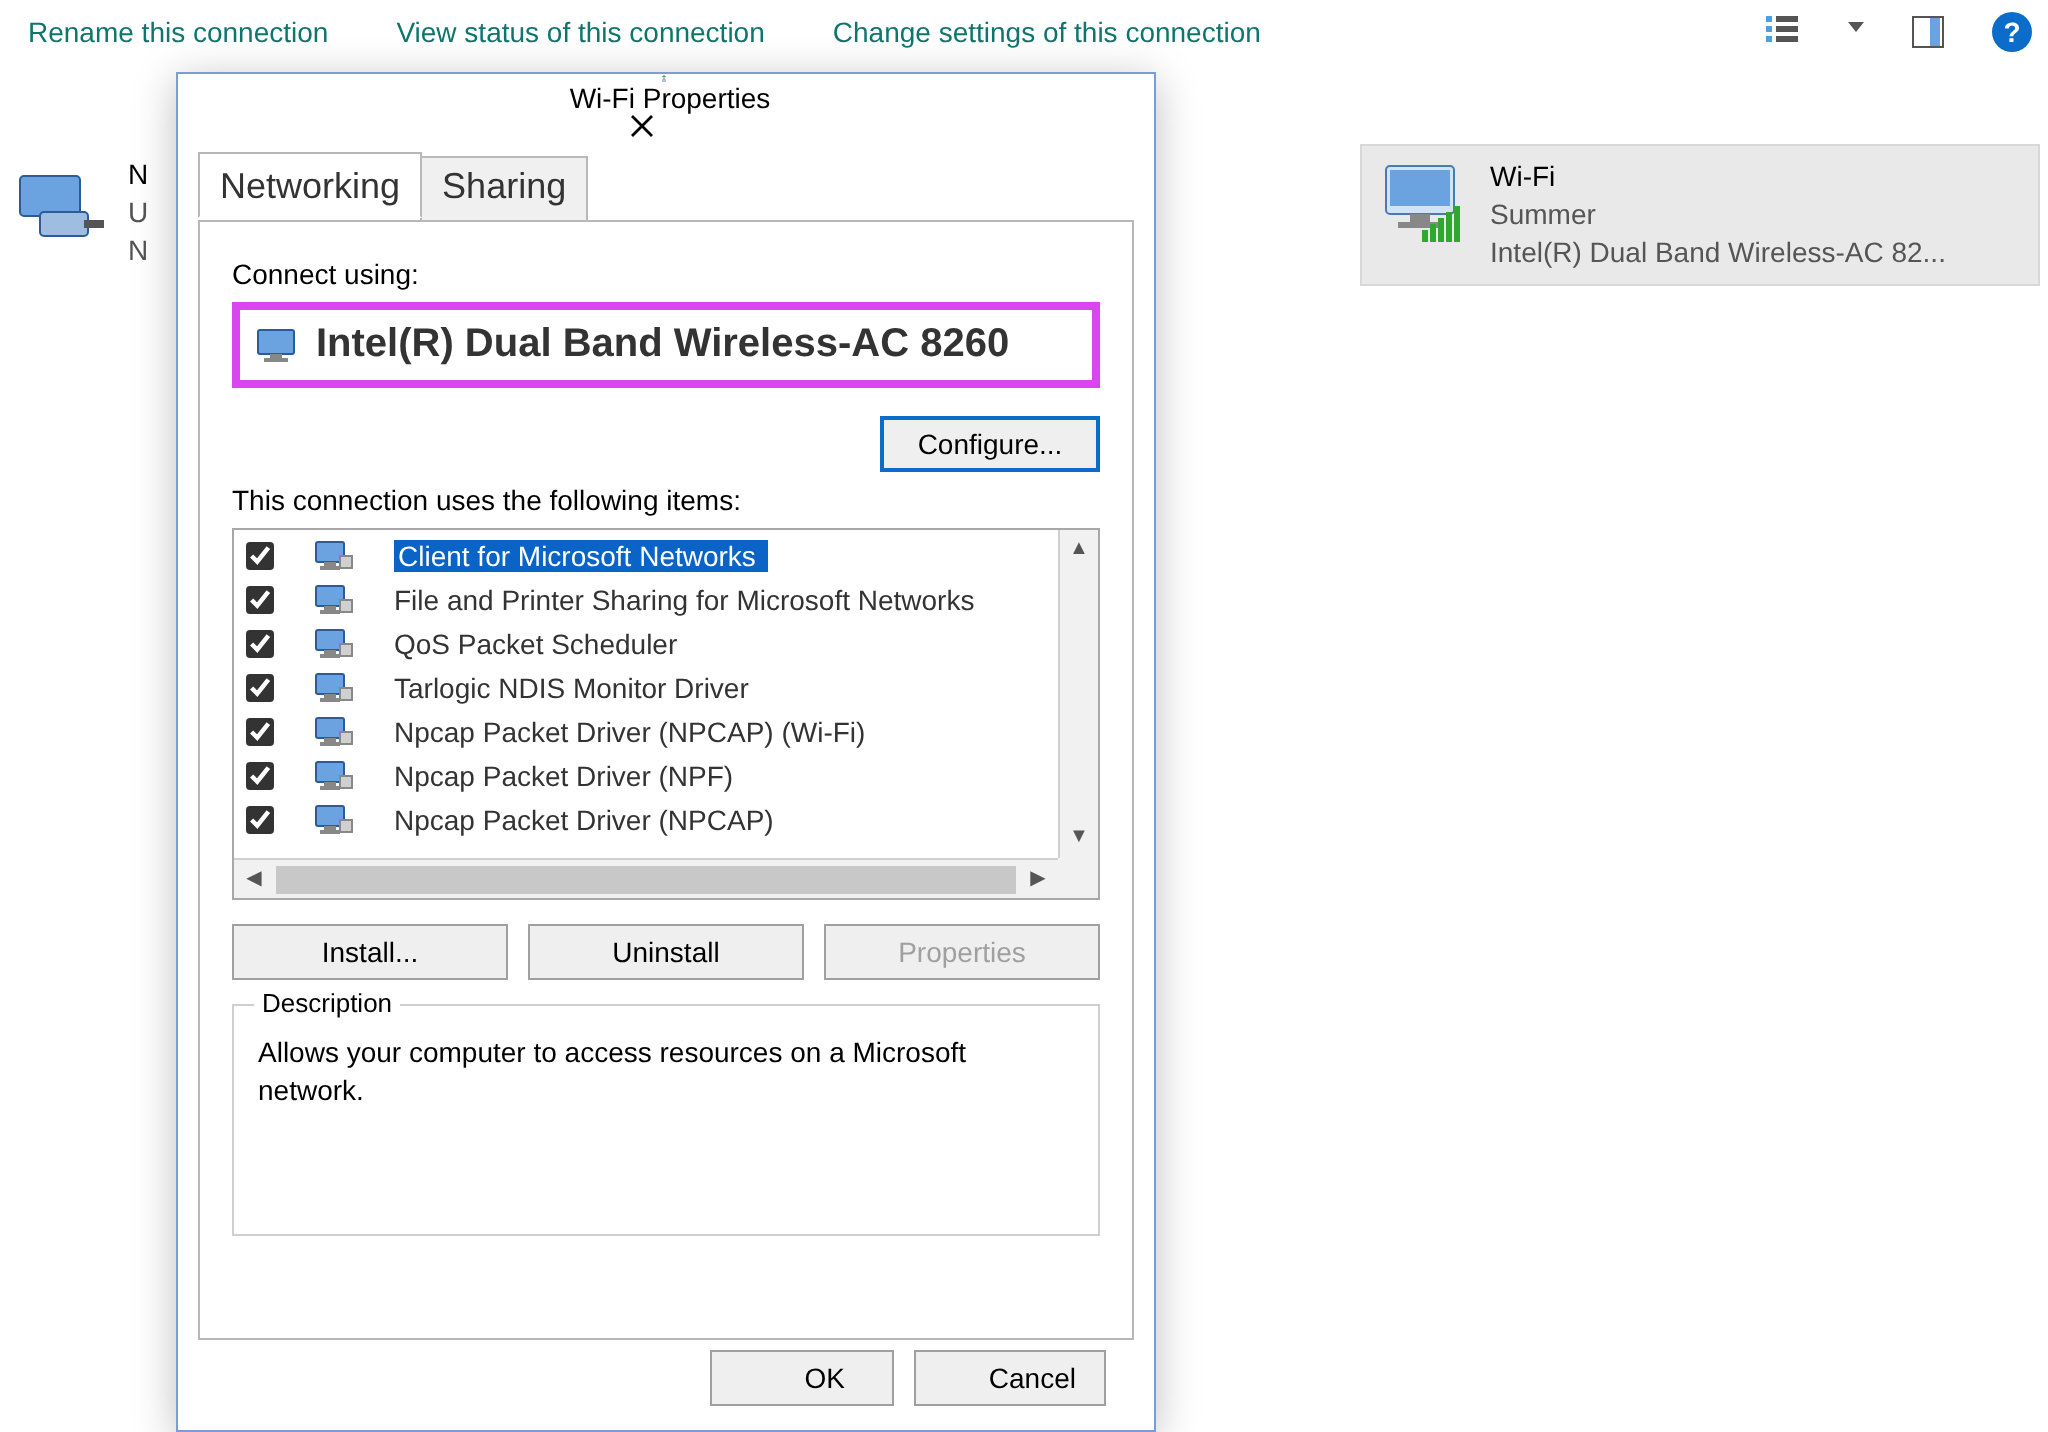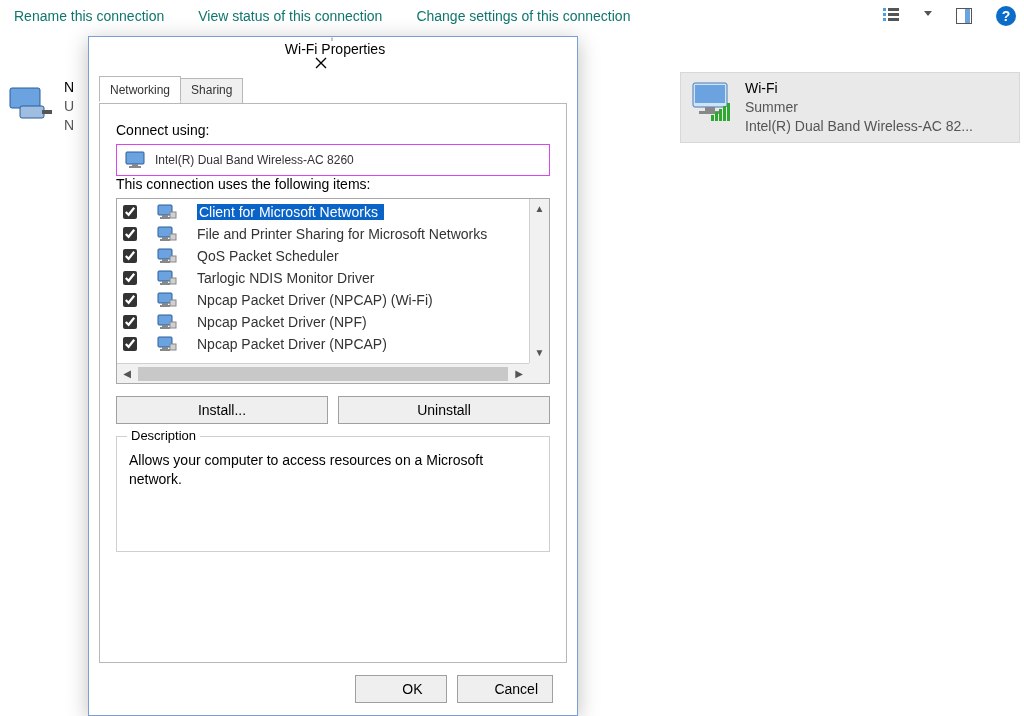--- a/index.html
+++ b/index.html
@@ -32,27 +32,27 @@
     
     
     .dialog { position: absolute; left: 88px; top: 36px; width: 490px; height: 680px; background: #fff; border: 1px solid #7a9dd6; box-shadow: 0 4px 20px rgba(0,0,0,0.25); }
     .dlg-titlebar { height: 32px; display: flex; align-items: center; padding: 0 6px 0 10px; flex-direction: column; }
     .dlg-titlebar .tic { width: 16px; height: 16px; margin-right: 6px; }
     .dlg-title { font-size: 14px; flex: 1; color: #000; }
     .close-x { width: 40px; height: 28px; text-align: center; line-height: 24px; font-size: 16px; color: #000; cursor: pointer; }
     
     .tab-area { margin: 8px 10px 0 10px; position: relative; }
     .tabstrip { display: flex; position: relative; top:1px; z-index: 2;}
-    .tab { padding: 4px 10px; background: #f0f0f0; border: 1px solid #b8b8b8; font-size: 12px; cursor: pointer; position: relative; margin-right: -1px; }
+    .tab { padding: 4px 10px; background: #f0f0f0; border: 1px solid #b8b8b8; font-size: 18px; cursor: pointer; position: relative; margin-right: -1px; }
     .tab.active { background: #fff; border-bottom: 1px solid #fff; z-index: 3; top:-2px; padding-top: 6px;}
     .tab-body { border: 1px solid #b8b8b8; background: #fff; padding: 18px 16px 16px 16px; min-height: 560px; position: relative; z-index: 1;}
     
     .label14 { font-size: 14px; color: #000; margin-bottom: 6px; }
     
-    .adapter-box { border: 1px solid #d946ef; padding: 6px 8px; display: flex; align-items: center; gap: 8px; font-size: 12px; }
+    .adapter-box { border: 4px solid #d946ef; padding: 6px 8px; display: flex; align-items: center; gap: 8px; font-size: 20px; font-weight: bold; }
     .adapter-box .mon { width: 22px; height: 18px; }
     
     .configure-row { display: flex; justify-content: flex-end; margin: 14px 0 6px 0; }
     .win-btn { min-width: 110px; height: 28px; border: 1px solid #a0a0a0; background: #efefef; font-size: 14px; cursor: pointer; padding: 0 14px;}
     .win-btn.primary { border: 2px solid #0b6dc9; }
     .win-btn:disabled { color: #a0a0a0; }
     
     .items-box { border: 1px solid #a8a8a8; height: 186px; position: relative; }
     .items-scroll { overflow: hidden; position: absolute; inset: 0 20px 20px 0; }
     .items-list { padding: 2px 2px; }
@@ -162,20 +162,23 @@
       <div class="label14">Connect using:</div>
       <div class="adapter-box">
         <svg class="mon" viewBox="0 0 22 18">
             <rect x="1" y="1" width="18" height="12" rx="1" fill="#6aa3e0" stroke="#2b5c9a"></rect>
             <rect x="7" y="13" width="6" height="2" fill="#888"></rect>
             <rect x="4" y="15" width="12" height="2" fill="#888"></rect>
           </svg>
         <span>Intel(R) Dual Band Wireless-AC 8260</span>
       </div>
 
+      <div class="configure-row">
+        <button class="win-btn primary">Configure...</button>
+      </div>
 
       <div class="label14">This connection uses the following items:</div>
 
       <div class="items-box">
         <div class="items-scroll">
           <div class="items-list" id="items-list">
               <div class="item-row selected">
                 <input type="checkbox" checked="" style="">
                 <span class="comp-icon">
                   <svg viewBox="0 0 20 16">
@@ -270,20 +273,21 @@
           <div class="arr">◀</div>
           <div class="thumb"></div>
           <div class="arr">▶</div>
         </div>
         <div class="sb-corner"></div>
       </div>
 
       <div class="btn-row">
         <button class="win-btn">Install...</button>
         <button class="win-btn">Uninstall</button>
+        <button class="win-btn" disabled="">Properties</button>
       </div>
 
       <div class="group-box">
         <span class="legend">Description</span>
         <div class="group-body">Allows your computer to access resources on a Microsoft network.</div>
       </div>
 
     </div>
   </div>
 

